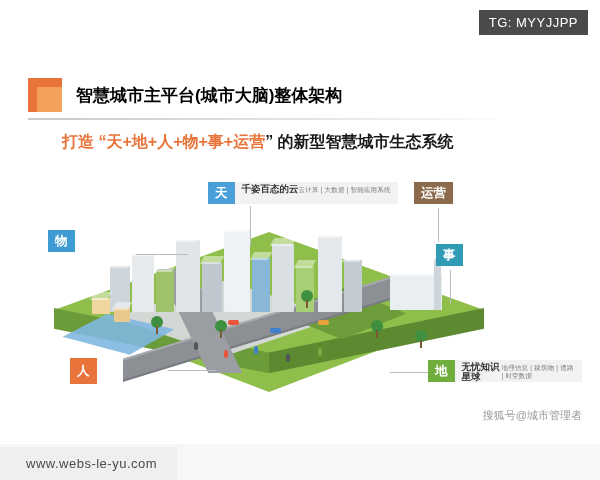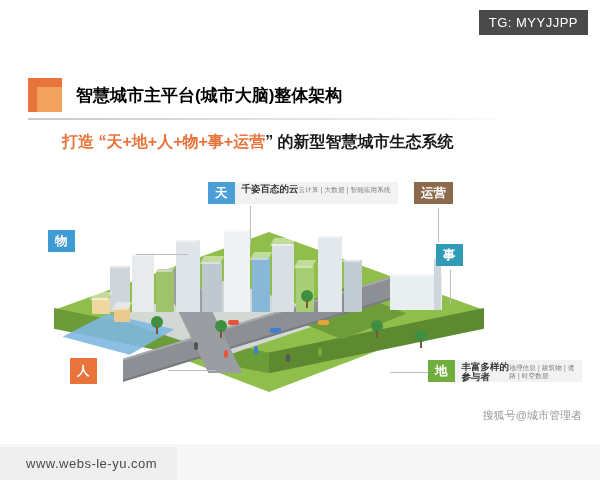--- a/index.html
+++ b/index.html
@@ -251,21 +251,21 @@
     <div class="tag-key" style="background:#2f9bb5;">事</div>
   </div>
 
   <div class="tagwrap" style="left:52px;top:188px;height:26px;">
     <div class="tag-key" style="background:#e8743b;">人</div>
   </div>
 
   <div class="tagwrap" style="left:410px;top:190px;">
     <div class="tag-key" style="background:#6fae3c;">地</div>
     <div class="tag-body">
-      <div class="tag-title">丰富多样的参与者</div>
+      <div class="tag-title">无忧知识星球</div>
       <div class="tag-sub">地理信息 | 建筑物 | 道路 | 时空数据</div>
     </div>
   </div>
 </div>
 
 <div class="watermark">搜狐号@城市管理者</div>
 
 <div class="footer-band"></div>
 <div class="footer-url">www.webs-le-yu.com</div>
 

